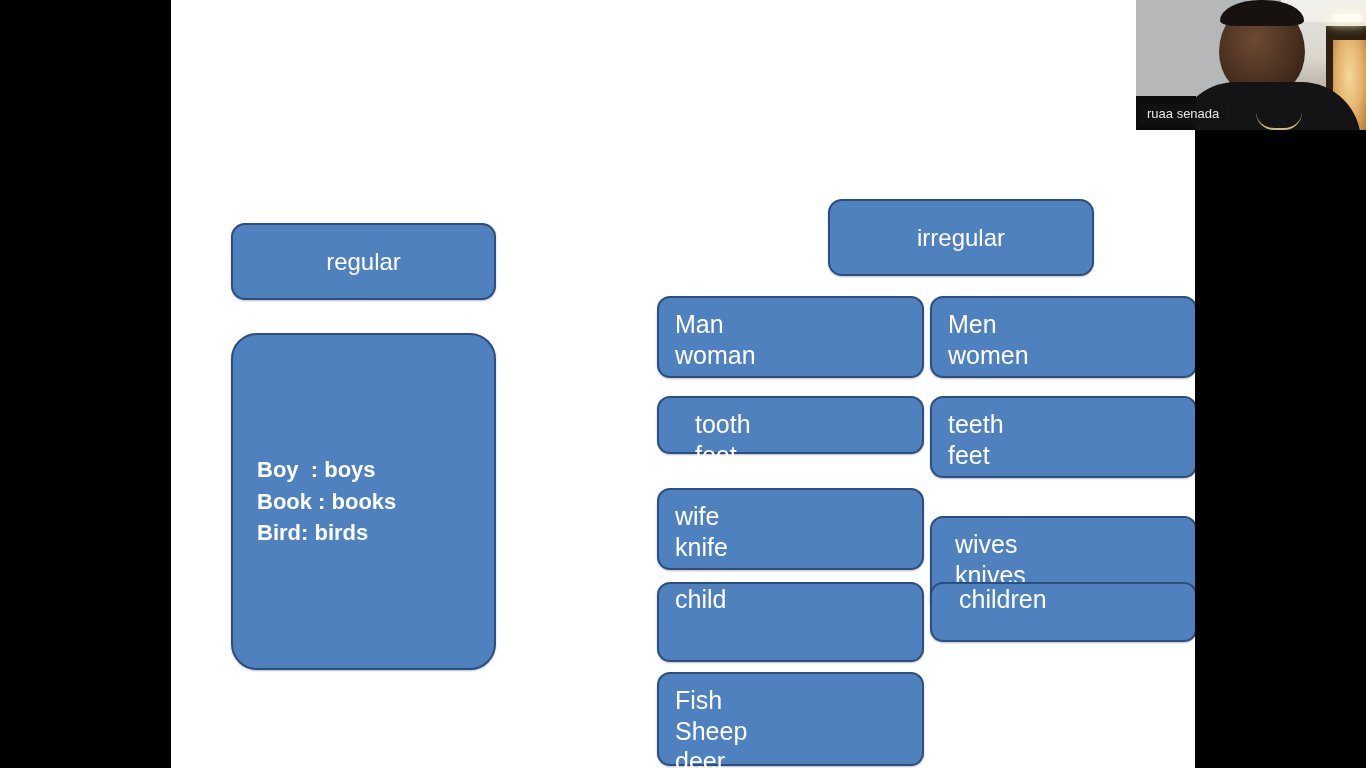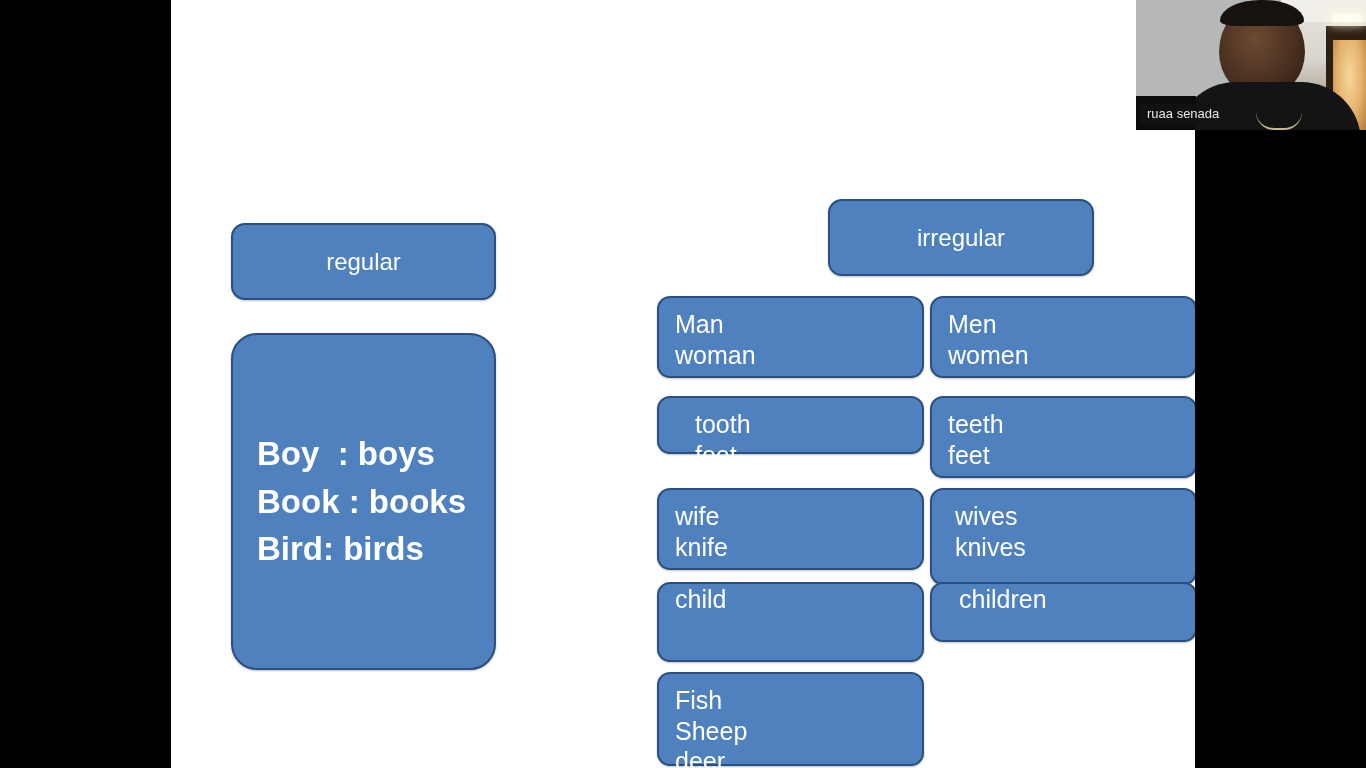--- a/index.html
+++ b/index.html
@@ -83,21 +83,21 @@
   .box.regular-body {
     left: 60px;
     top: 333px;
     width: 265px;
     height: 337px;
     border-radius: 26px;
     display: flex;
     flex-direction: column;
     justify-content: center;
     padding-left: 24px;
-    font-size: 33px;
+    font-size: 22px;
     font-weight: bold;
     line-height: 1.45;
   }
 
   
   .box.irregular-head {
     left: 657px;          
     top: 199px;
     width: 266px;
     height: 77px;
@@ -242,21 +242,21 @@
     </div>
     <div class="box cell col-right" style="top:396px;height:82px;">
       <span class="line">teeth</span>
       <span class="line">feet</span>
     </div>
 
     <div class="box cell col-left" style="top:488px;height:82px;">
       <span class="line">wife</span>
       <span class="line">knife</span>
     </div>
-    <div class="box cell col-right" style="top:488px;height:97px;">
+    <div class="box cell col-right" style="top:516px;height:97px;">
       <span class="line"> wives</span>
       <span class="line"> knives</span>
     </div>
 
     <div class="box cell centered col-left" style="top:582px;height:80px;padding-left:16px;">
       <span class="line">child</span>
     </div>
     <div class="box cell centered col-right" style="top:582px;height:60px;padding-left:27px;">
       <span class="line">children</span>
     </div>

